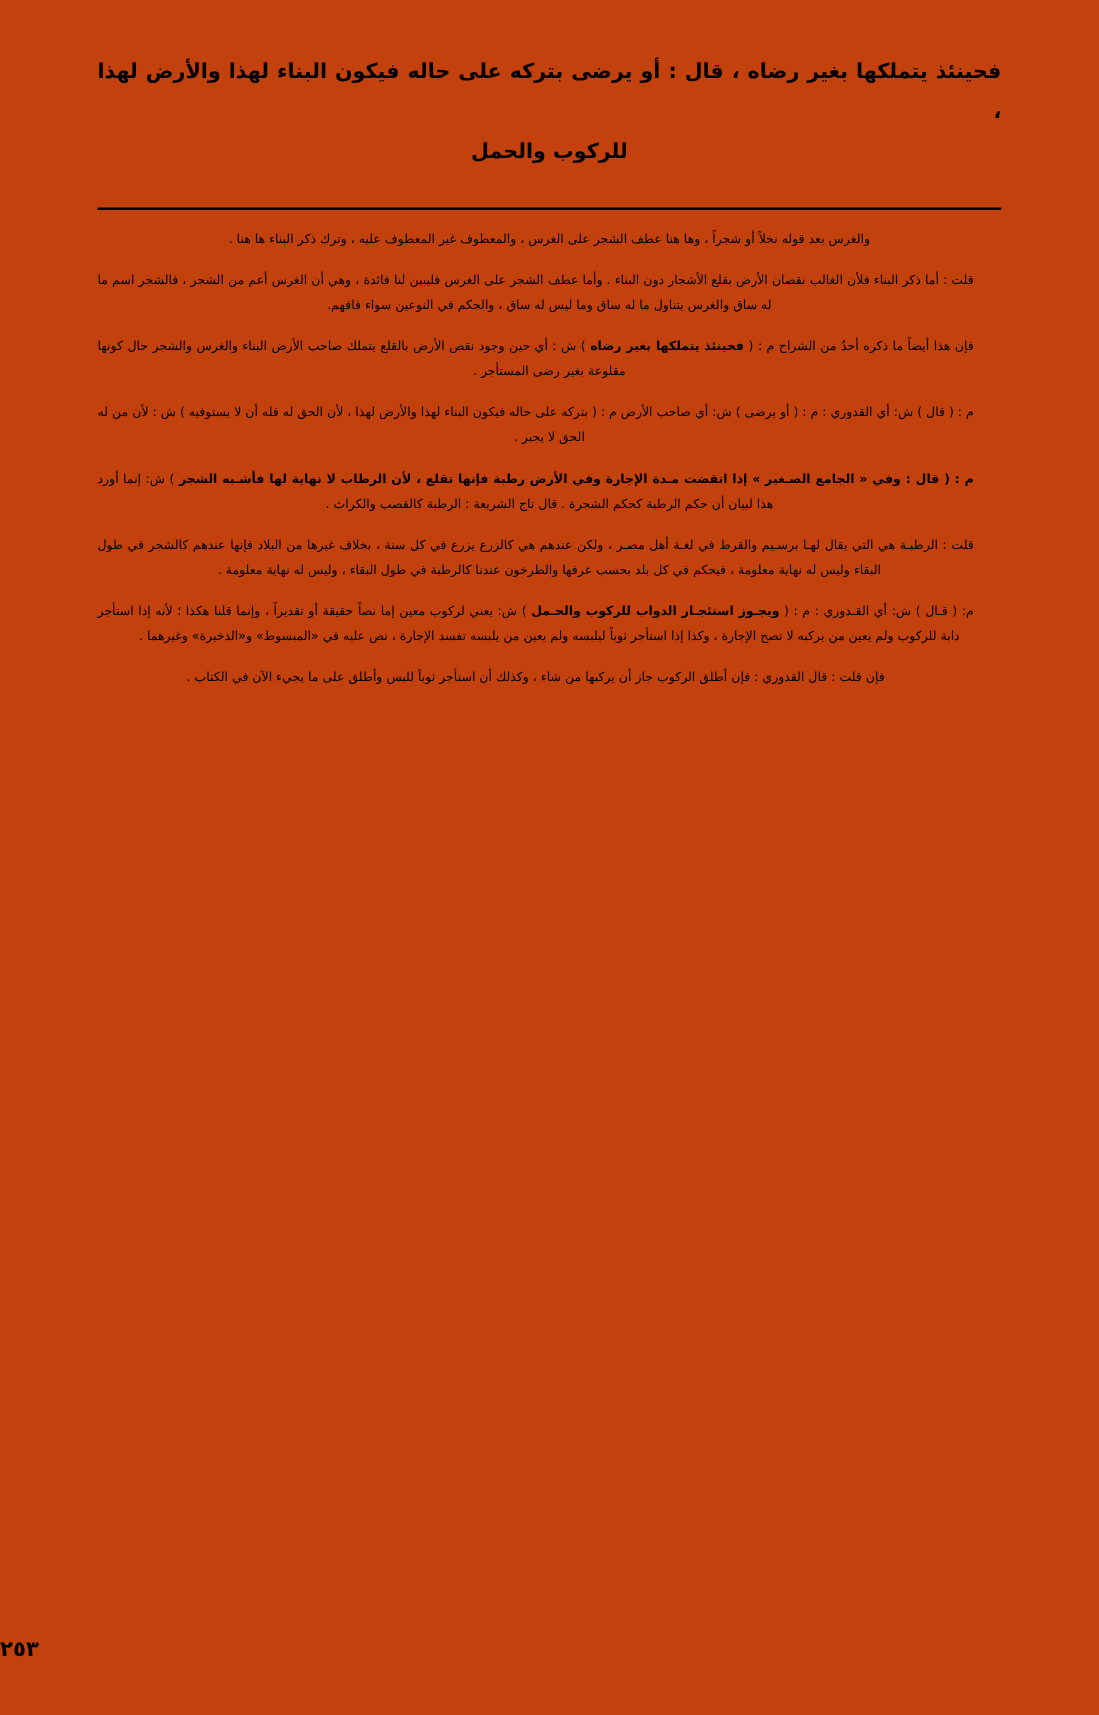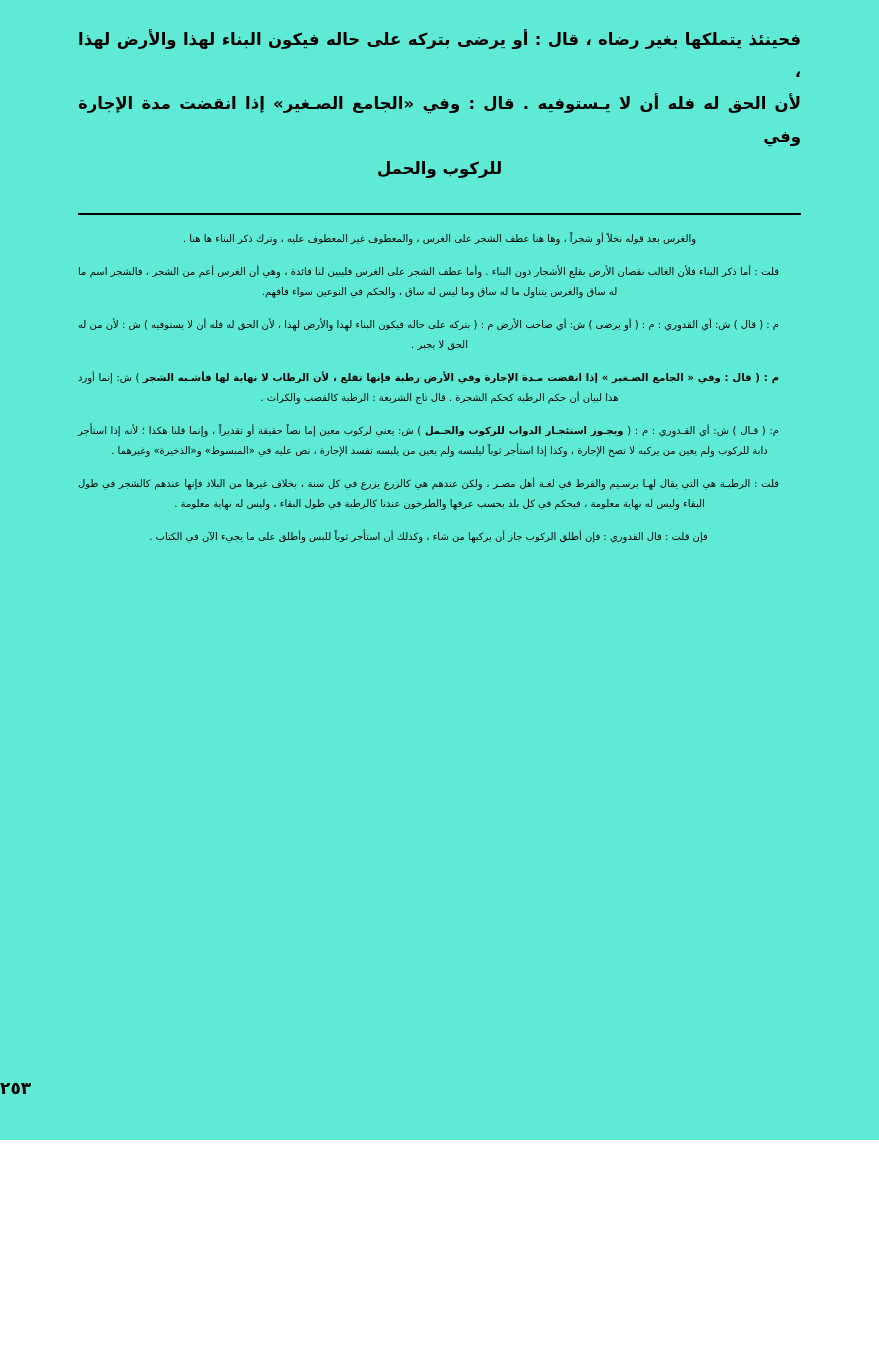--- a/index.html
+++ b/index.html
@@ -12,24 +12,24 @@
     height: 1372px;
     font-family: "DejaVu Sans", sans-serif;
     color: #000000;
     position: relative;
     overflow: hidden;
   }
   .page {
     position: absolute;
     top: 0; left: 0;
     width: 879px;
-    height: 1140px;
+    height: 1372px;
     box-sizing: border-box;
-    padding: 24px 78px 20px 78px;
-    background: #5eead4;
+    padding: 41px 78px 20px 78px;
+    background: #c2410c;
   }
   
   .matn {
     font-weight: bold;
     font-size: 16.5px;
     line-height: 1.95;
     text-align: justify;
     text-align-last: center;
     letter-spacing: 0px;
     direction: rtl;
@@ -83,40 +83,40 @@
     letter-spacing: 1px;
   }
 </style>
 </head>
 <body>
 
 <div class="page">
 
   <div class="matn">
     <p class="line-just">فحينئذ يتملكها بغير رضاه ، قال : أو يرضى بتركه على حاله فيكون البناء لهذا  والأرض لهذا ،</p>
-    <p class="line-just">لأن الحق له فله أن لا يـستوفيه .  قال : وفي «الجامع الصـغير» إذا انقضت مدة الإجارة وفي</p>
     <p class="line-center">للركوب والحمل</p>
   </div>
 
   <hr class="rule">
 
   <div class="sharh">
 
     <p class="first">والغرس بعد قوله نخلاً أو شجراً ، وها هنا عطف الشجر على الغرس ، والمعطوف غير المعطوف عليه ، وترك ذكر البناء ها هنا .</p>
 
     <p class="para-indent">قلت : أما ذكر البناء فلأن الغالب نقصان الأرض بقلع الأشجار دون البناء .  وأما عطف الشجر على الغرس فليبين لنا فائدة ، وهي أن الغرس أعم من الشجر ، فالشجر اسم ما له ساق والغرس يتناول ما له ساق وما ليس له ساق ، والحكم في النوعين سواء فافهم.</p>
 
+    <p class="para-indent"><span>فإن هذا أيضاً ما ذكره أحدٌ من الشراح م : ( </span><b>فحينئذ يتملكها بغير رضاه</b><span> ) ش : أي حين وجود نقص الأرض بالقلع يتملك صاحب الأرض البناء والغرس والشجر حال كونها مقلوعة بغير رضى المستأجر .</span></p>
 
     <p class="para-indent">م : ( قال ) ش: أي القدوري  : م : ( أو يرضى ) ش:  أي صاحب الأرض م : ( بتركه على حاله فيكون البناء لهذا والأرض لهذا ، لأن الحق له فله أن لا يستوفيه ) ش : لأن من له الحق لا يجبر .</p>
 
     <p class="para-indent"><b>م : ( قال : وفي « </b><b>الجامع الصـغير » إذا انقضت مـدة الإجارة وفي الأرض رطبة فإنها تقلع ، لأن الرطاب لا نهاية لها فأشـبه الشجر</b><span> ) ش: إنما أورد هذا لبيان أن حكم الرطبة كحكم الشجرة .  قال تاج الشريعة : الرطبة كالقصب والكراث .</span></p>
 
+    <p class="para-indent">قلت : الرطبـة هي التي يقال لهـا برسـيم والقرط في لغـة أهل مصـر ، ولكن عندهم هي كالزرع يزرع في كل سنة ، بخلاف غيرها من البلاد فإنها عندهم كالشجر في طول البقاء وليس له نهاية معلومة ، فيحكم في كل بلد بحسب عرفها والطرخون عندنا كالرطبة في طول البقاء ، وليس له نهاية معلومة .</p>
+
     <p class="para-indent"><span>م: ( قـال ) ش: أي القـدوري : م : ( </span><b>ويجـوز استئجـار الدواب للركوب والحـمل</b><span> ) ش: يعني لركوب معين إما نصاً حقيقة أو تقديراً ، وإنما قلنا هكذا ؛ لأنه إذا استأجر دابة للركوب ولم يعين من يركبه لا تصح الإجارة ، وكذا إذا استأجر ثوباً ليلبسه ولم يعين من يلبسه تفسد الإجارة ،  نص عليه في «المبسوط» و«الذخيرة» وغيرهما .</span></p>
-
-    <p class="para-indent">قلت : الرطبـة هي التي يقال لهـا برسـيم والقرط في لغـة أهل مصـر ، ولكن عندهم هي كالزرع يزرع في كل سنة ، بخلاف غيرها من البلاد فإنها عندهم كالشجر في طول البقاء وليس له نهاية معلومة ، فيحكم في كل بلد بحسب عرفها والطرخون عندنا كالرطبة في طول البقاء ، وليس له نهاية معلومة .</p>
 
     <p class="para-indent">فإن قلت :  قال القدوري  : فإن أطلق الركوب جاز أن يركبها من شاء ، وكذلك أن استأجر ثوباً للبس وأطلق على ما يجيء الآن في الكتاب .</p>
 
   </div>
 
   <div class="folio">٢٥٣</div>
 
 </div>
 
 </body></html>

